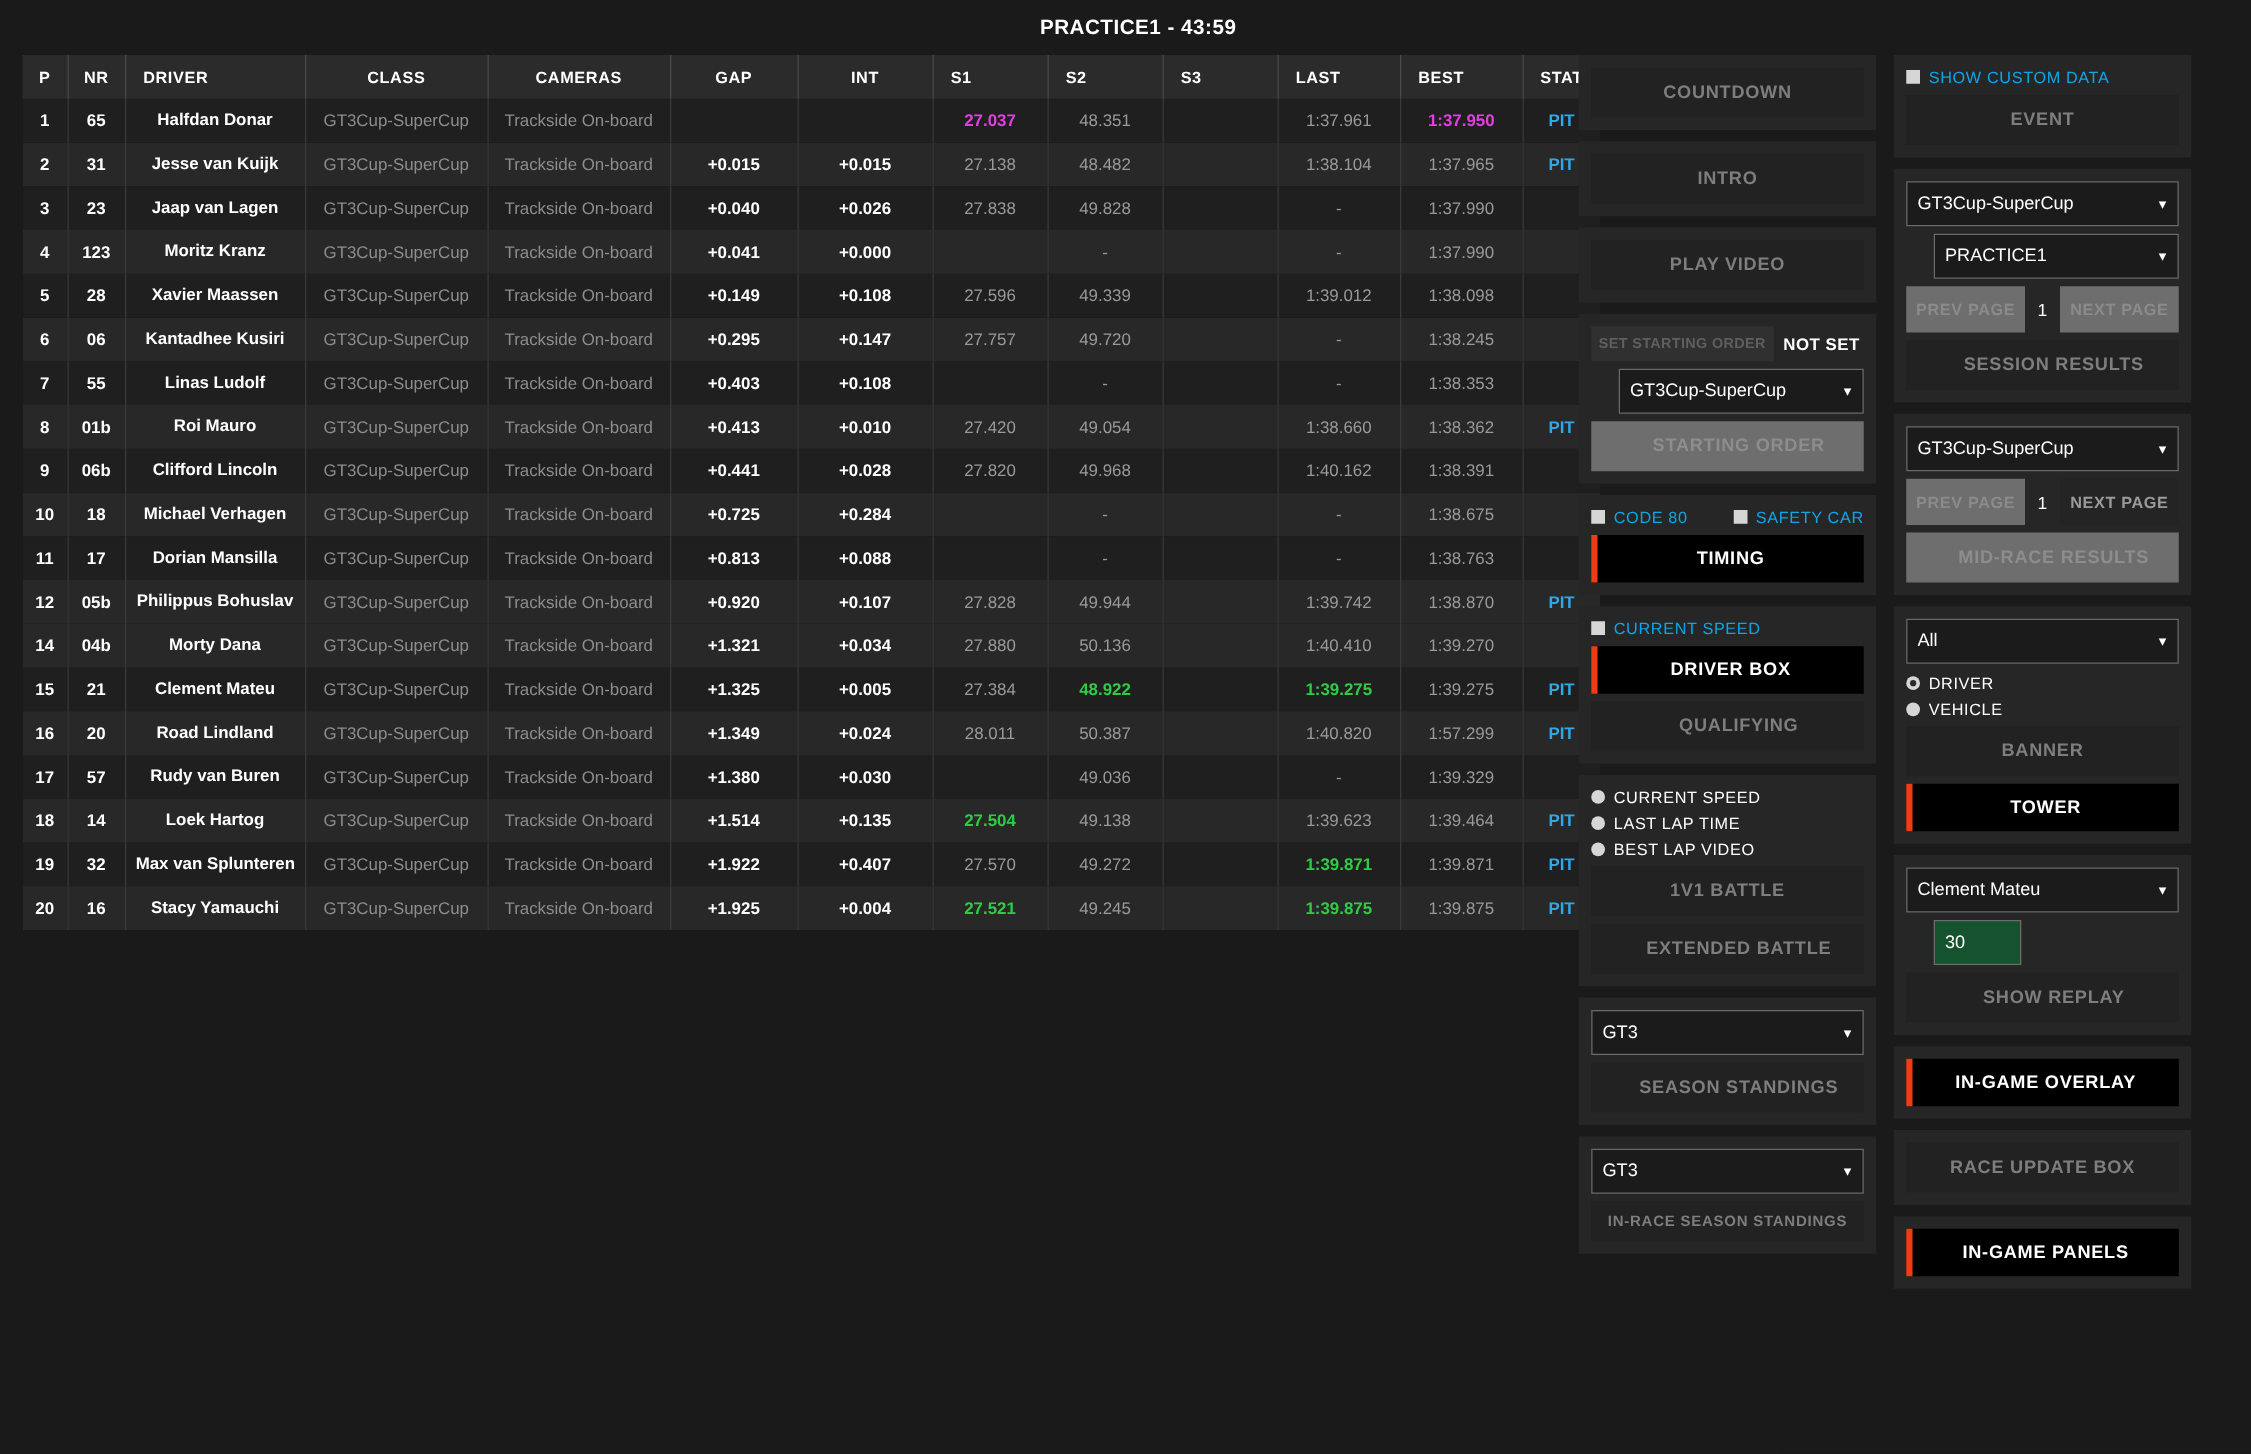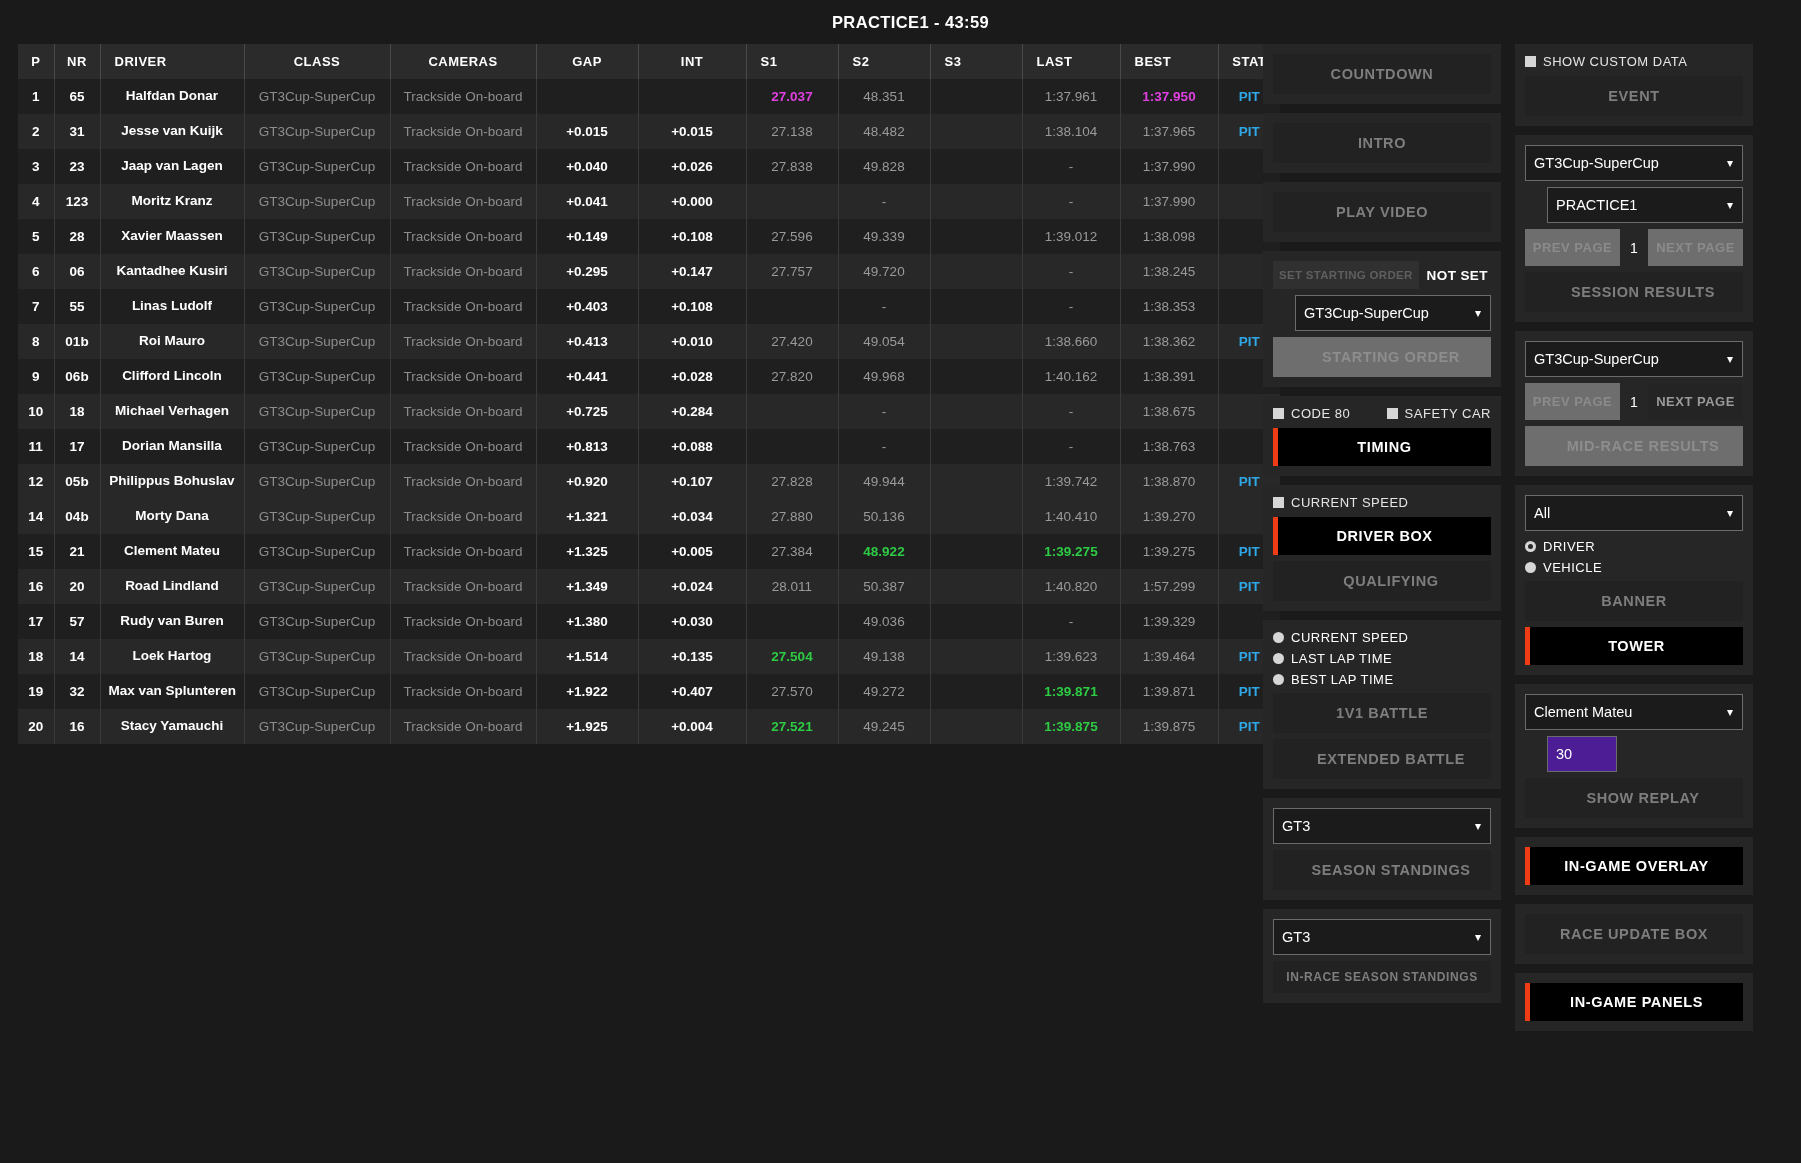--- a/index.html
+++ b/index.html
@@ -160,35 +160,35 @@
     position: absolute;
     right: 10px; top: 50%;
     transform: translateY(-50%);
     color: #ffffff;
     font-size: 12px;
     pointer-events: none;
   }
 
   input.numfield {
     width: 70px;
-    background: #4c1d95;
+    background: #14532d;
     color: #ffffff;
     border: 1px solid #6b6b6b;
     font-family: "Liberation Sans", sans-serif;
     font-size: 14.5px;
     padding: 9px 8px;
   }
 
   .chk-row {
     display: flex;
     align-items: center;
     gap: 7px;
     font-size: 13px;
     letter-spacing: 0.5px;
-    color: #e5e5e5;
+    color: #0ea5e9;
     margin-bottom: 7px;
   }
   .chk-row.split { justify-content: space-between; }
   .chk-group { display: flex; align-items: center; gap: 7px; }
   .chk-box {
     width: 11px; height: 11px;
     background: #d6d6d6;
     display: inline-block;
     flex: none;
   }
@@ -652,21 +652,21 @@
         <div class="radio-row">
           <span class="radio-dot"></span>
           <span>CURRENT SPEED</span>
         </div>
         <div class="radio-row">
           <span class="radio-dot"></span>
           <span>LAST LAP TIME</span>
         </div>
         <div class="radio-row">
           <span class="radio-dot"></span>
-          <span>BEST LAP TIME</span>
+          <span>BEST LAP VIDEO</span>
         </div>
         <button class="btn">1V1 BATTLE</button>
         <button class="btn mt6">EXTENDED BATTLE</button>
       </div>
 
       <div class="panel">
         <div class="dd-wrap">
           <select class="dd">
             <option>GT3</option>
           </select>

